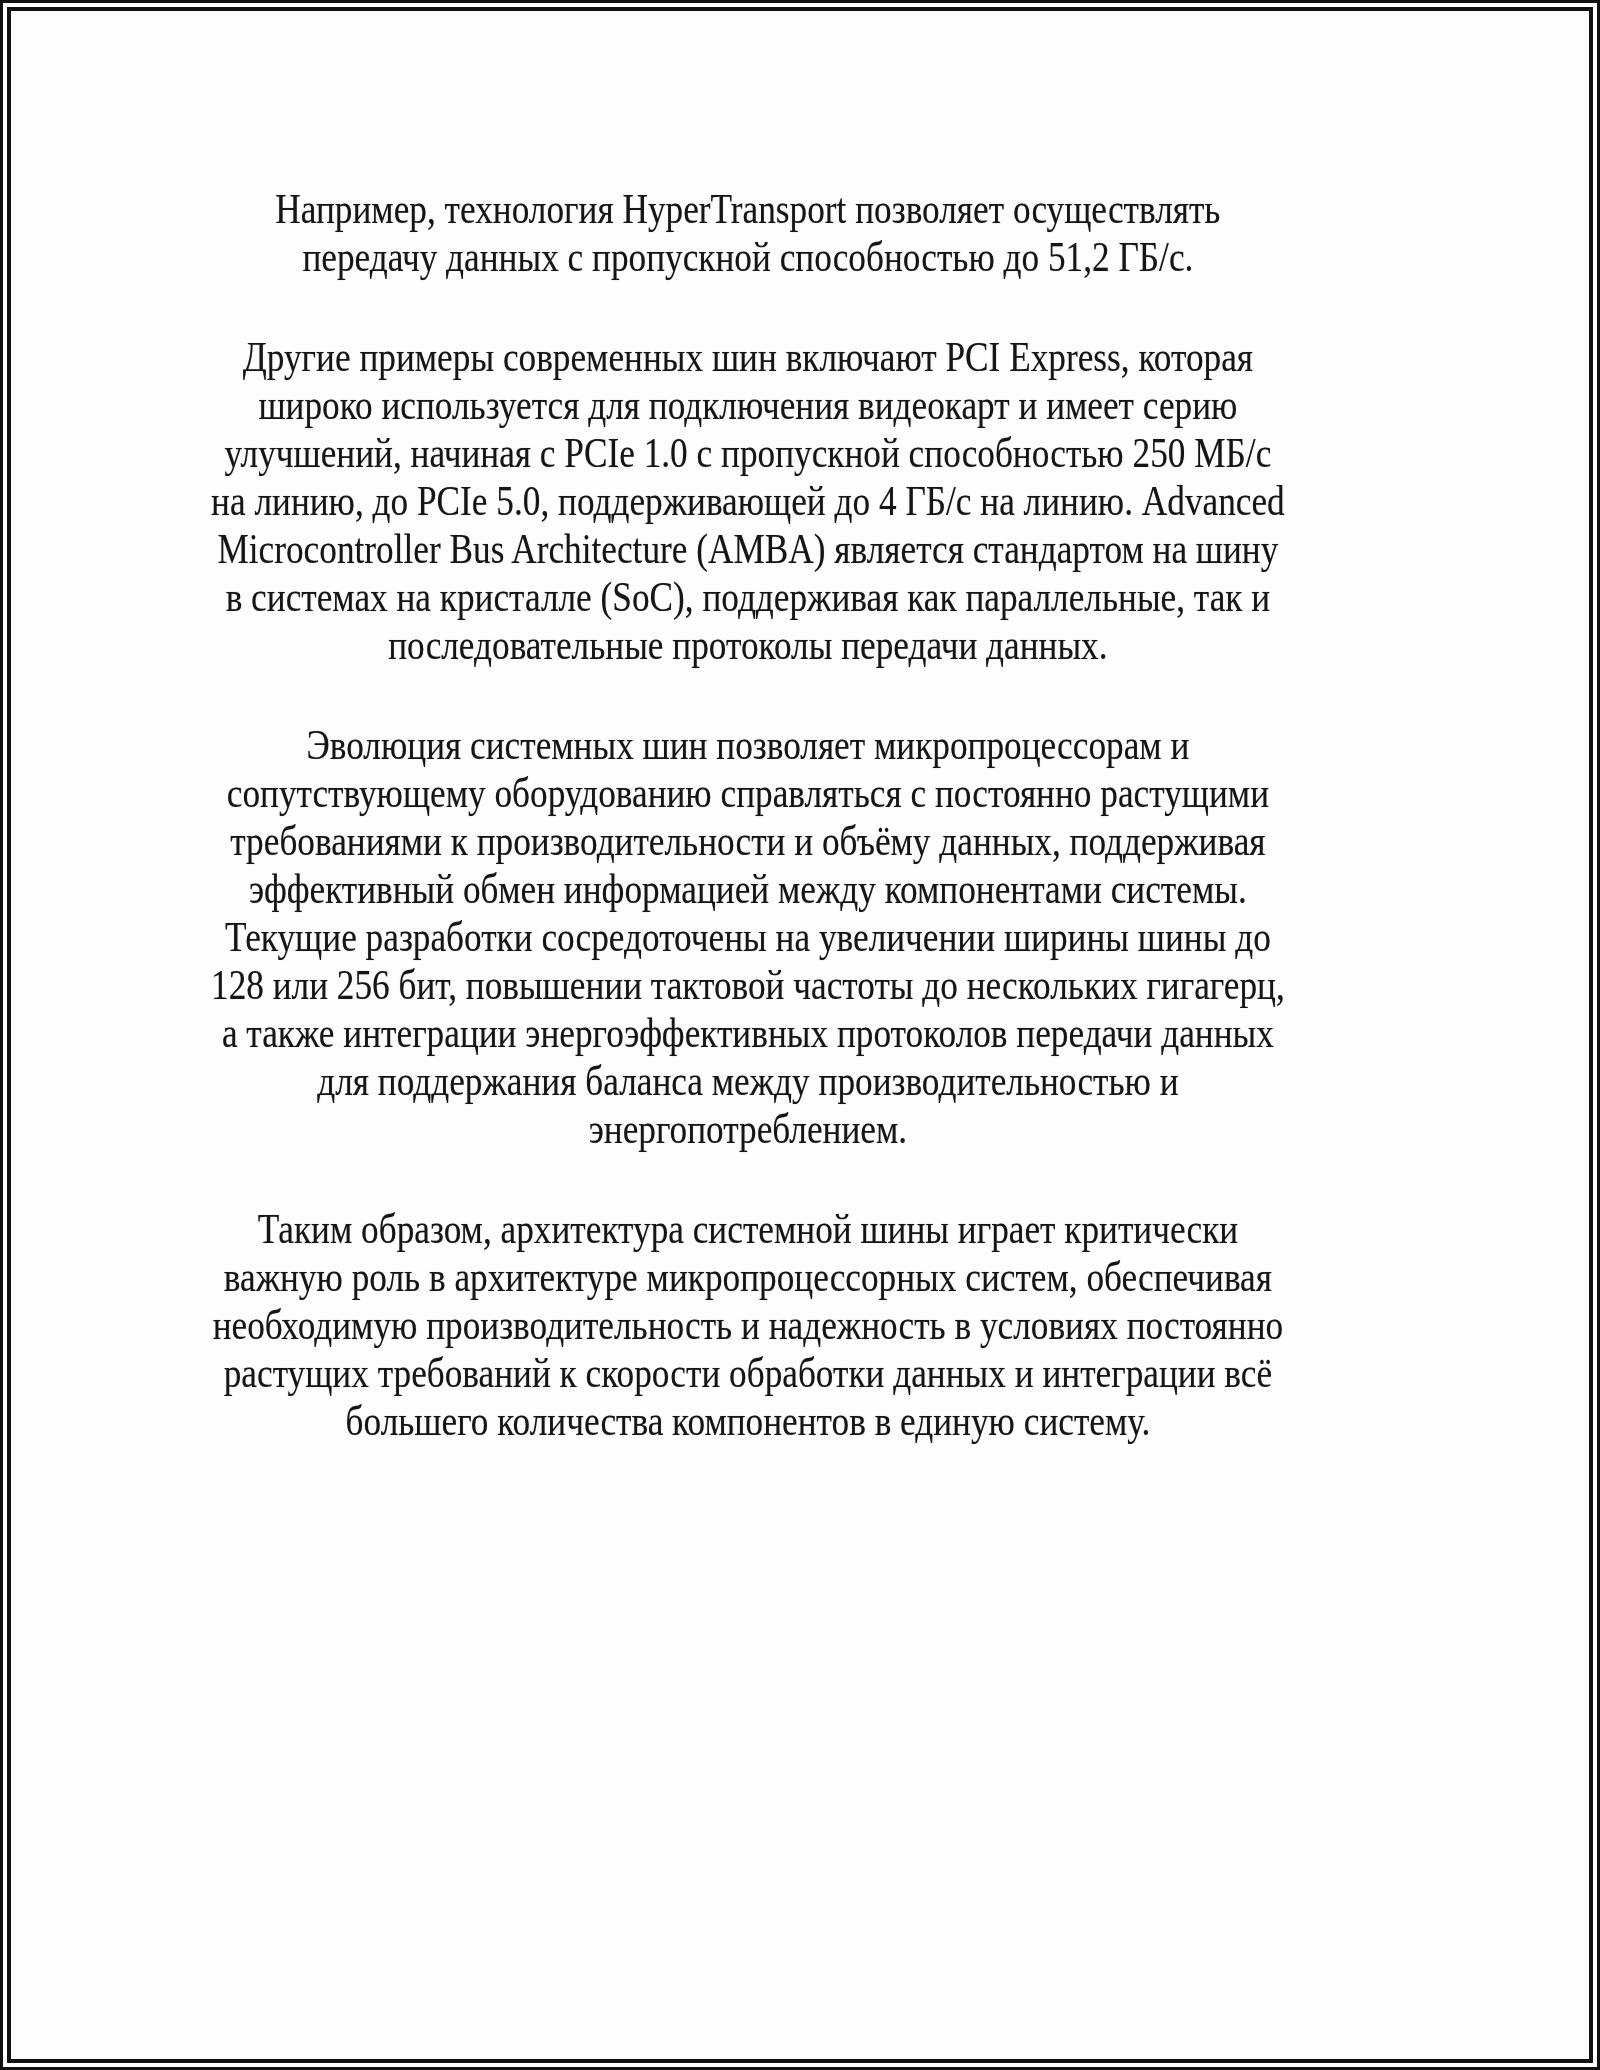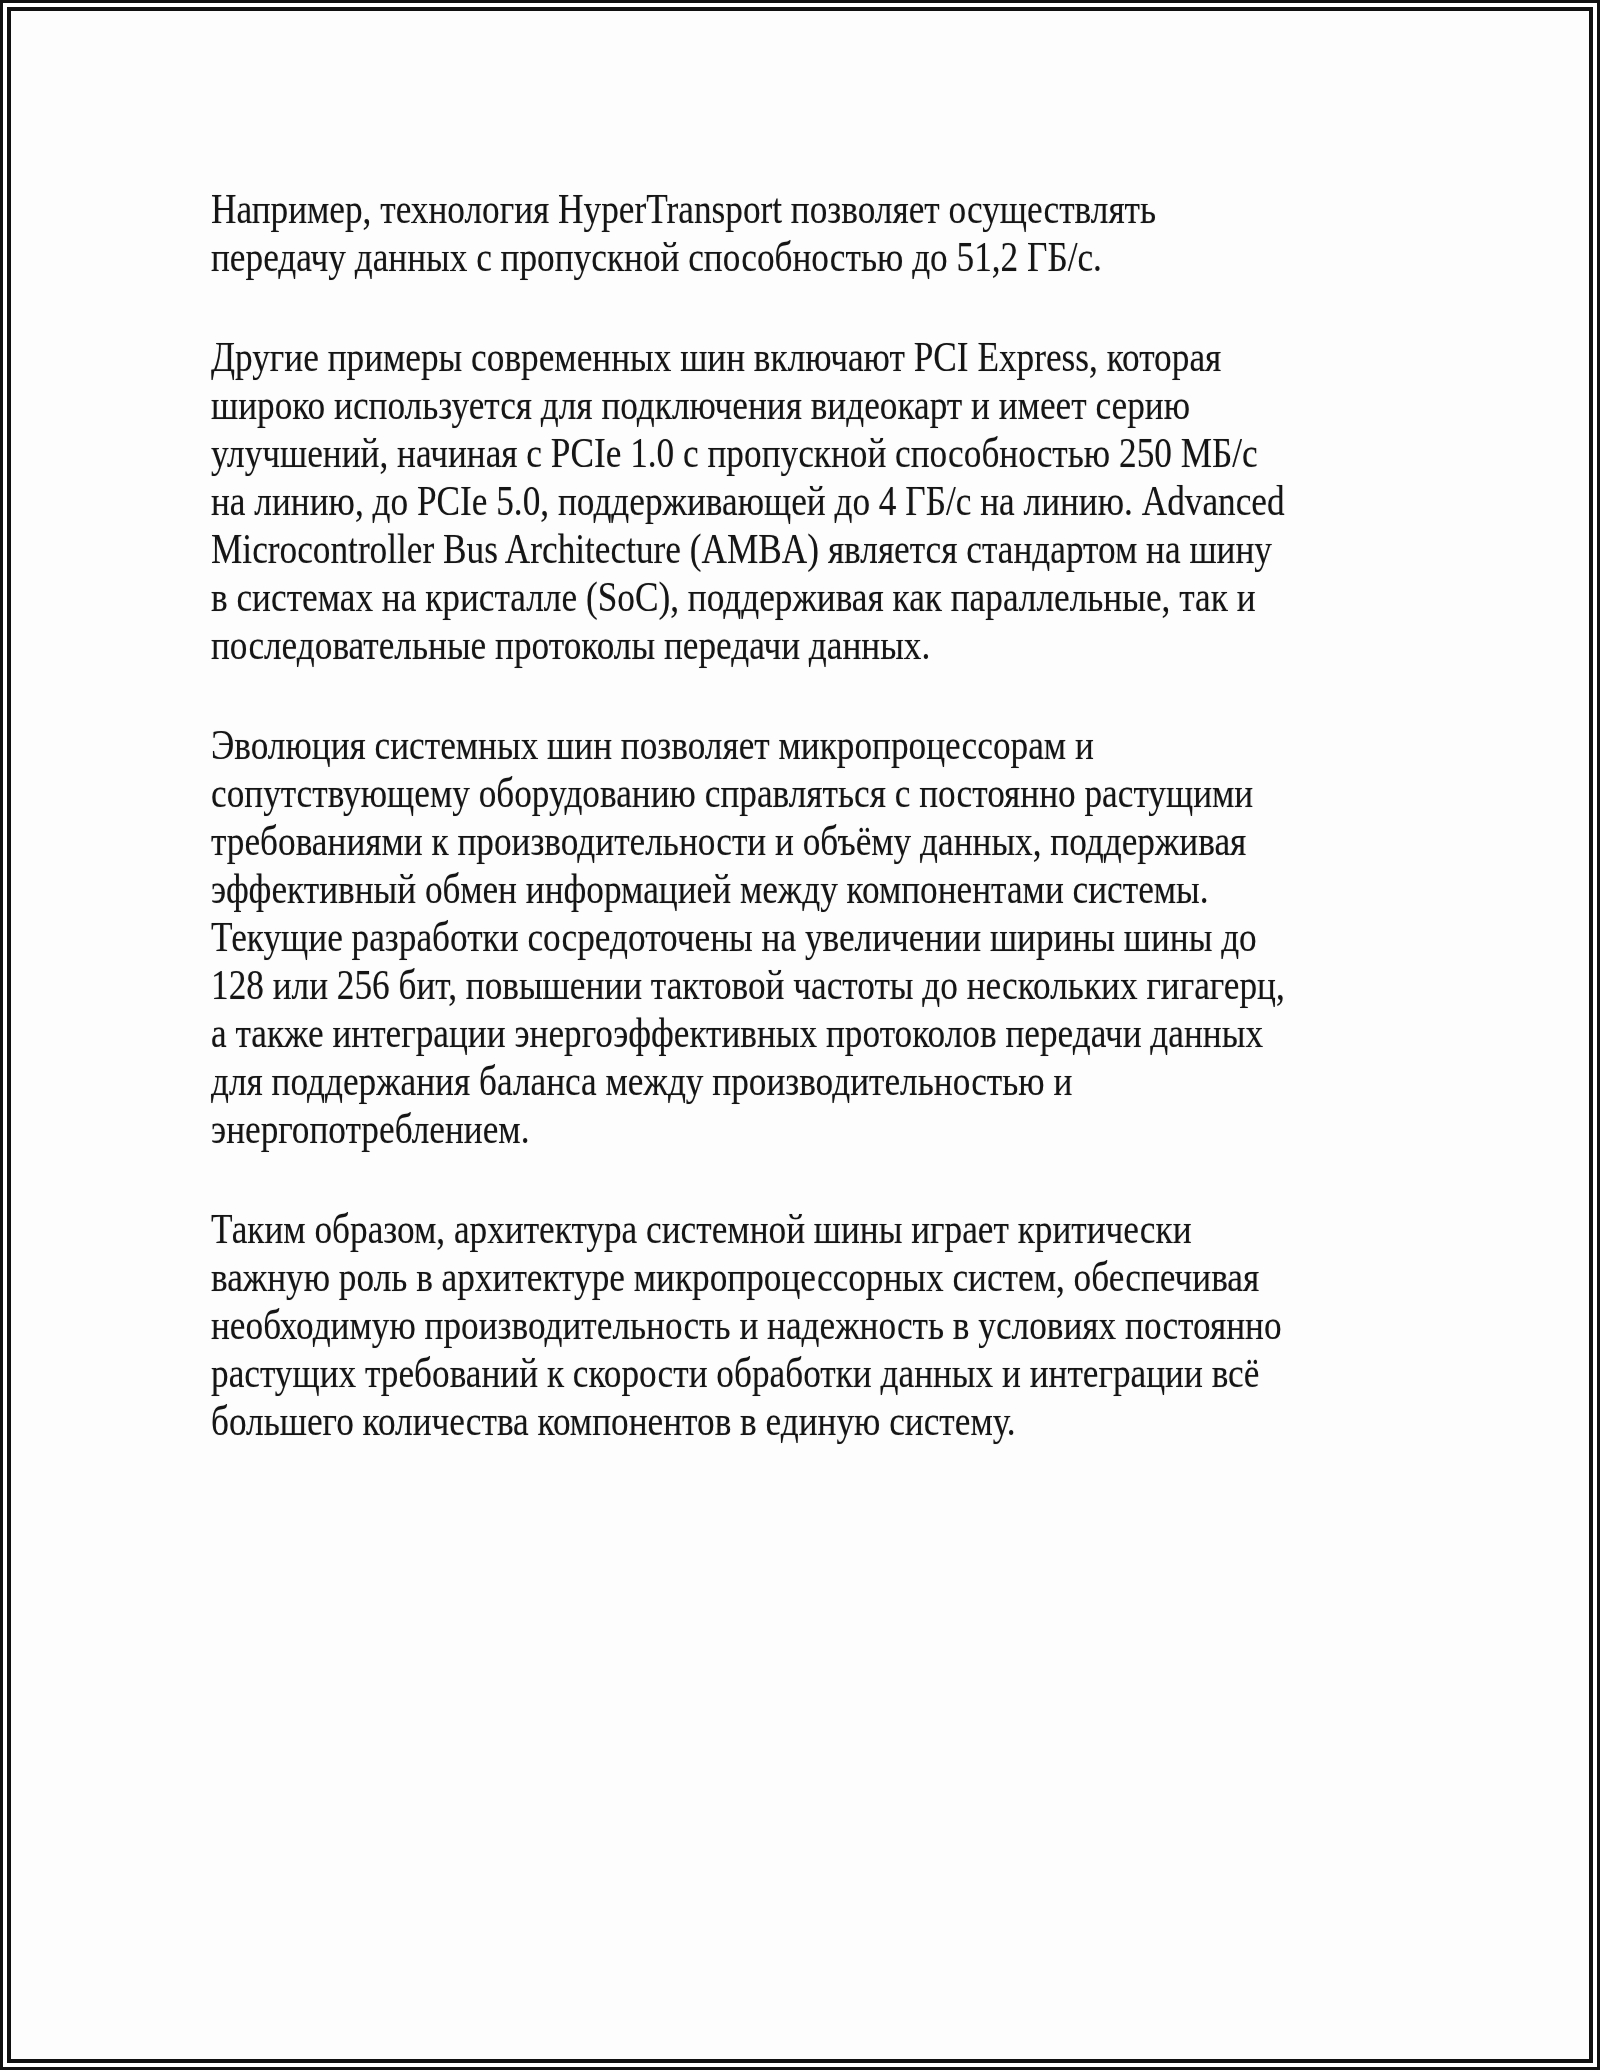--- a/index.html
+++ b/index.html
@@ -13,20 +13,21 @@
     position: relative;
     font-family: "Liberation Serif", serif;
   }
   .page {
     position: absolute;
     inset: 0;
     box-sizing: border-box;
     border: 3px solid var(--border-color, #101010);
     padding: 4px;
     background: #ffffff;
+    text-align: center;
   }
   .inner-frame {
     box-sizing: border-box;
     width: 100%;
     height: 100%;
     border: 4px solid var(--border-color, #101010);
     background: var(--page-bg, #fdfdfd);
     position: relative;
   }
   .text-block {

